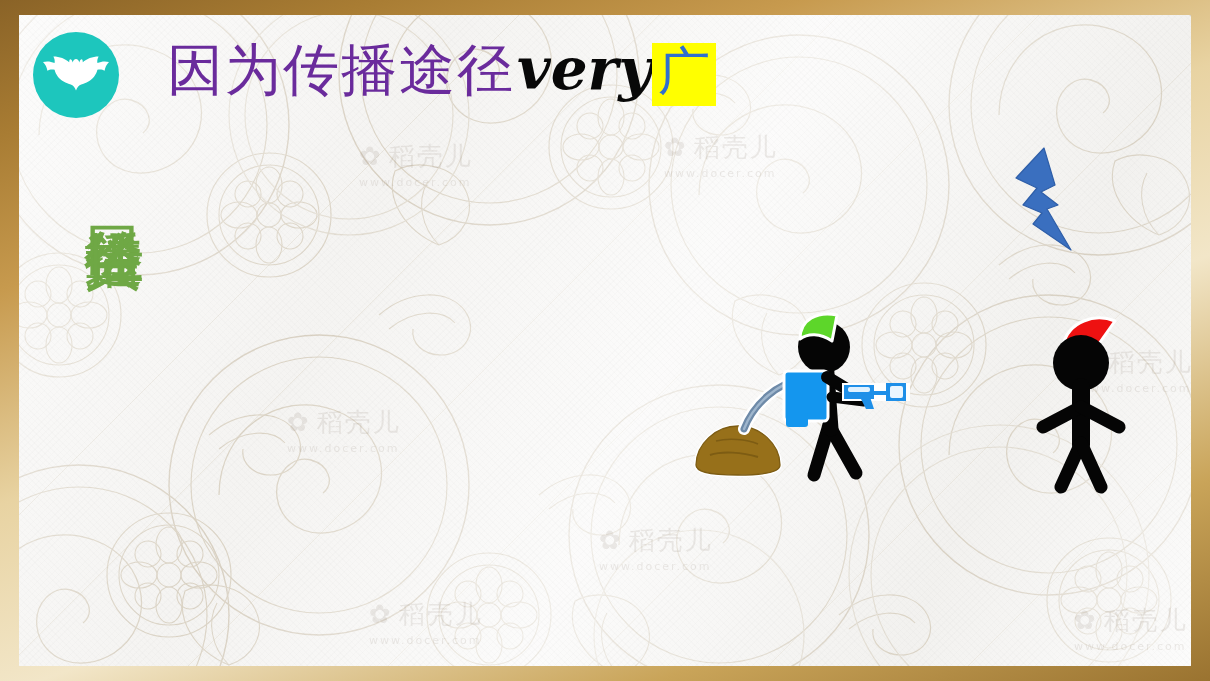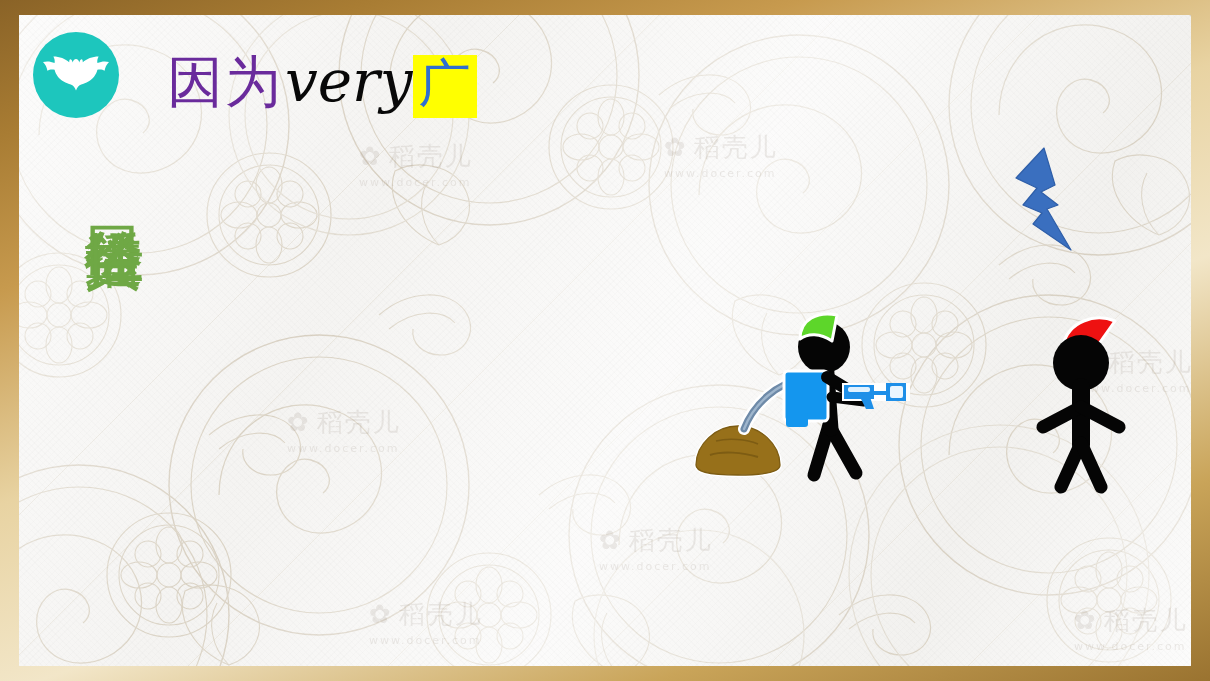--- a/index.html
+++ b/index.html
@@ -72,21 +72,21 @@
     position:absolute; inset:0;
     border-radius: 50%;
     background: #1dc6bd;
   }
   #bat-logo svg { position:absolute; left: 9px; top: 24px; }
 
   
   #title {
     position: absolute;
     left: 148px;
-    top: 30px;
+    top: 18px;
     height: 86px;
     display: flex;
     align-items: baseline;
     white-space: nowrap;
     text-align: right;
   }
   #title .t-cn {
     font-family: "DejaVu Serif", serif;
     font-size: 56px;
     color: #6a2b9c;
@@ -99,20 +99,21 @@
     font-style: italic;
     letter-spacing: 1px;
     padding: 0 10px;
   }
   #title .t-very {
     font-family: "DejaVu Serif", serif;
     font-style: italic;
     font-size: 58px;
     color: #080808;
     padding-left: 2px;
+    font-weight: bold;
   }
   #title .t-hl {
     font-family: "DejaVu Serif", serif;
     font-size: 52px;
     color: #2f6fd0;
     background: #ffff00;
     padding: 4px 6px 10px 6px;
     line-height: 0.95;
   }
 
@@ -285,20 +286,21 @@
           C24.0,27.0 26.6,27.8 28.8,28.6 C31.0,29.4 32.8,31.4 34,34.4 C35.2,31.4 37.0,29.4 39.2,28.6
           C41.4,27.8 44,27.0 46.4,25.6 C51.0,23.0 54.4,18.4 55.4,13.8 C57.8,13.0 60.6,13.4 62.6,14.8
           C63.0,11.6 64.6,8.4 67,6.0 C63.4,5.0 59,5.4 55.4,7.0 C55,5.0 55.4,2.8 56.6,0.6
           C50.4,0.6 44.6,3.0 40.8,6.2 C40.8,4.4 40.4,3.2 39.6,3.2 C38.8,3.2 37.9,4.4 37.3,6.4
           C36.8,4.6 35.6,3 34,3 Z"></path>
       </svg>
     </div>
 
     <div id="title">
       <span class="t-cn">因为</span>
+      <span class="t-cn">传播途径</span>
       <span class="t-very">very</span>
       <span class="t-hl">广</span>
     </div>
 
     <div id="vheading">粪口途径传播</div>
 
 
     <svg id="bolt" width="72" height="104" viewBox="0 0 72 104" xmlns="http://www.w3.org/2000/svg">
       <path d="M33,1 L5,31 L26,41 L12,58 L31,66 L22,77 L60,103 L36,62 L47,58 L30,45 L44,38 L33,1 Z" fill="#3a6fbf" stroke="#2e5ea8" stroke-width="1.2" stroke-linejoin="round"></path>
     </svg>

